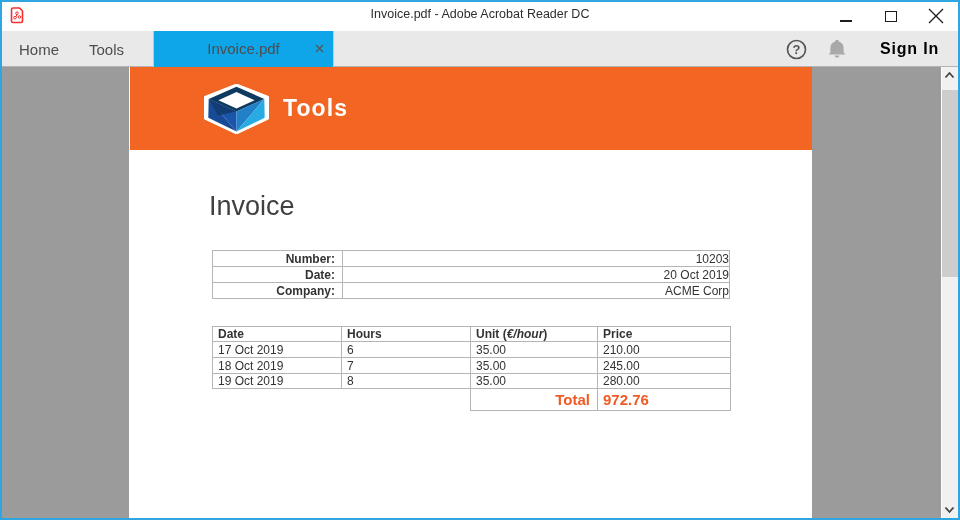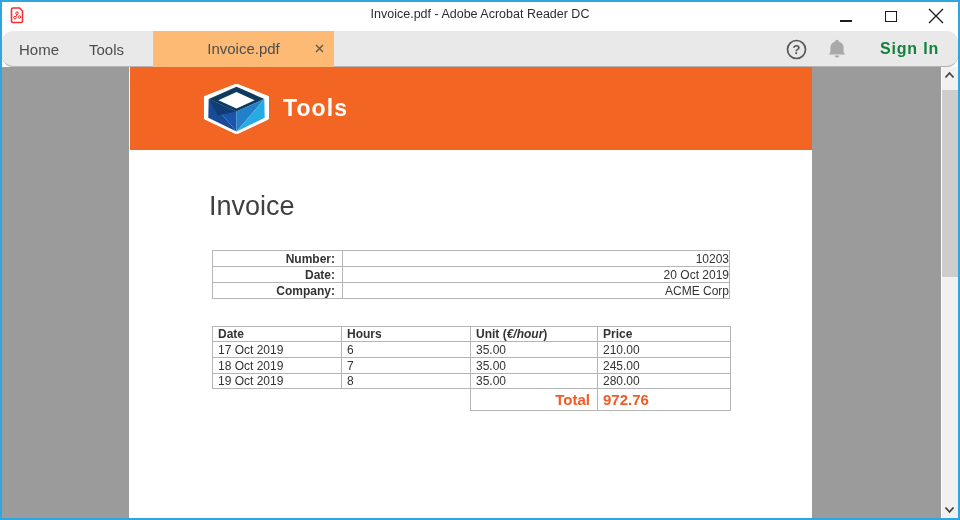--- a/index.html
+++ b/index.html
@@ -7,29 +7,29 @@
   body { font-family:"Liberation Sans", sans-serif; position:relative; background:#fff; }
   .win { position:absolute; inset:0; border:2px solid #2fa6e0; }
   
   .titlebar { position:absolute; left:0; top:0; right:0; height:23px; background:#ffffff; }
   .title-text { position:absolute; left:0; right:0; top:5px; text-align:center; font-size:12.5px; color:#2d2d2d; }
   .pdficon { position:absolute; left:8px; top:5px; }
   .minbtn { position:absolute; left:838px; top:18px; width:12px; height:2px; background:#1c1c1c; }
   .maxbtn { position:absolute; left:883px; top:9px; width:12px; height:11px; border:1.4px solid #1c1c1c; }
   .closebtn { position:absolute; left:923px; top:3px; width:22px; height:22px; }
   
-  .tabbar { position:absolute; left:0; top:29px; right:0; height:36px; background:#e9e9e9; border-bottom:1px solid #b3b3b3;border-radius:11px; }
+  .tabbar { position:absolute; left:0; top:29px; right:0; height:36px; background:#e9e9e9; border-bottom:1px solid #b3b3b3; }
   .tab { position:absolute; top:0; height:36px; font-size:15px; color:#4d4d4d; line-height:38px; }
   .tab.home { left:17px; }
   .tab.tools { left:87px; }
-  .activetab { position:absolute; left:151px; top:0; width:181px; height:36px; background:#fdba74; border-left:1px solid #c8c8c8; border-right:1px solid #c8c8c8; text-align:center; font-size:15px; color:#4d4d4d; line-height:36px; }
+  .activetab { position:absolute; left:151px; top:0; width:181px; height:36px; background:#0ea5e9; border-left:1px solid #c8c8c8; border-right:1px solid #c8c8c8; text-align:center; font-size:15px; color:#4d4d4d; line-height:36px; }
   .tabclose { position:absolute; right:9px; top:13px; }
   .helpicon { position:absolute; left:784px; top:8px; }
   .bellicon { position:absolute; left:825px; top:8px; }
-  .signin { position:absolute; right:19px; top:0; height:36px; line-height:36px; font-size:16px; font-weight:bold; color:#15803d; letter-spacing:0.8px; }
+  .signin { position:absolute; right:19px; top:0; height:36px; line-height:36px; font-size:16px; font-weight:bold; color:#000000; letter-spacing:0.8px; }
   
   .docarea { position:absolute; left:0; top:65px; right:0; bottom:0; background:#9b9b9b; }
   .page { position:absolute; left:127px; top:0; width:683px; bottom:0; background:#ffffff; }
   .pgheader { position:absolute; left:1px; top:0; width:682px; height:83px; background:#f26522; }
   .gemboxlogo { position:absolute; left:74px; top:17px; }
   .gemboxtext { position:absolute; left:153px; top:28px; font-size:23px; font-weight:bold; color:#ffffff; letter-spacing:1.1px; }
   .invtitle { position:absolute; left:80px; top:124px; font-size:27px; color:#404040; }
   
   .t1 { position:absolute; left:83px; top:183px; border-collapse:collapse; }
   .t1 td { border:1px solid #b5b5b5; height:16px; font-size:12px; color:#333; padding:0; vertical-align:middle; }

